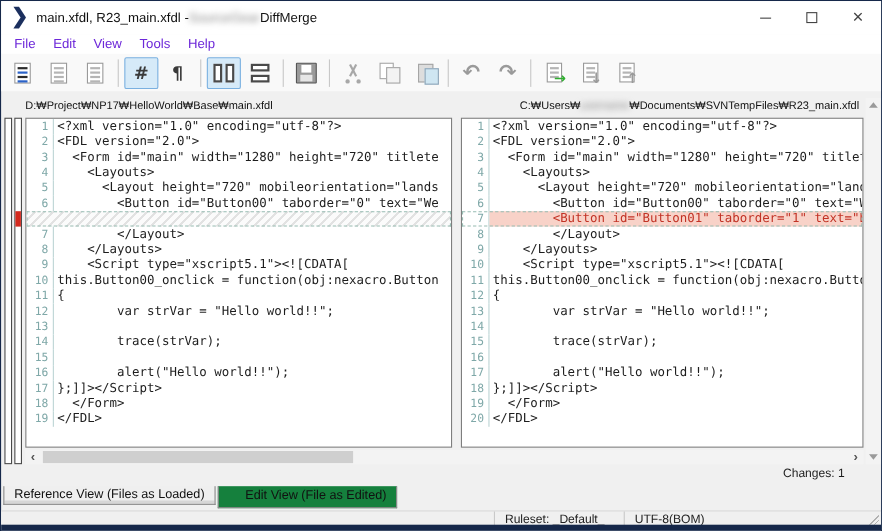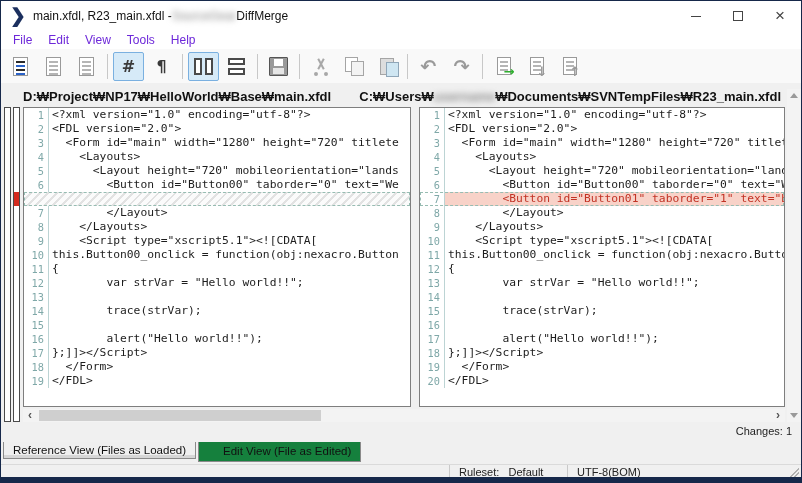--- a/index.html
+++ b/index.html
@@ -49,21 +49,21 @@
   .copyicon:before,.copyicon:after{content:"";position:absolute;width:11px;height:13px;background:#fff;border:1px solid #a5a5a5;}
   .copyicon:before{top:0;left:0}.copyicon:after{top:4px;left:6px;background:#f3f3f3;}
   .paste{width:14px;height:17px;border:1px solid #a5a5a5;background:#ddd;position:relative;}
   .paste:after{content:"";position:absolute;right:-6px;top:3px;width:11px;height:13px;background:#cfe6f2;border:1px solid #8fa6b8;}
   .applydoc{position:relative;width:14px;height:18px;background:#fff;border:1px solid #9a9a9a;}
   .applydoc:before{content:"";position:absolute;left:2px;right:2px;top:3px;height:2px;background:#b5b5b5;box-shadow:0 4px #b5b5b5,0 8px #b5b5b5;}
   .applydoc .arr{position:absolute;bottom:-4px;right:-5px;font-size:13px;font-weight:bold;color:#9a9a9a;font-family:"DejaVu Sans",sans-serif;line-height:1;}
   .applydoc .arr.green{color:#2fae2f;}
   
   .pathbar{position:absolute;top:84px;left:0;right:0;height:22px;display:flex;align-items:center;}
-  .path{font-size:13px;font-weight:bold;color:#111;white-space:nowrap;}
+  .path{font-size:10px;font-weight:normal;color:#111;white-space:nowrap;}
   .path-left{position:absolute;left:22px;}
   .path-right{position:absolute;right:20px;display:flex;}
   
   .ruler{position:absolute;top:106px;height:315px;width:7px;background:#fff;border:1px solid #4a4a4a;}
   .ruler1{left:3px;} .ruler2{left:12px;}
   .ruler .mark{position:absolute;top:84px;left:0;right:0;height:14px;background:#d42a1e;}
   
   .pane{position:absolute;top:106px;height:300px;background:#fff;border:1px solid #7e7e7e;overflow:hidden;}
   #pane-left{left:22px;width:388px;}
   #pane-right{left:418px;width:366px;}
@@ -78,21 +78,21 @@
   
   .hscroll{position:absolute;left:22px;width:762px;top:408px;height:13px;background:#f3f3f3;display:flex;align-items:center;}
   .hthumb{position:absolute;left:16px;width:282px;top:1px;height:11px;background:#cfcfcf;}
   .sarrow{width:14px;text-align:center;font-size:12px;font-weight:bold;color:#555;line-height:13px;}
   .sarrow.right{margin-left:auto;}
   .vscroll{position:absolute;left:786px;width:14px;top:88px;height:333px;background:#f3f3f3;display:flex;flex-direction:column;align-items:center;}
   .tri{width:0;height:0;border-left:4px solid transparent;border-right:4px solid transparent;margin:4px 0;}
   .tri.up{border-bottom:5px solid #9a9a9a;}
   .tri.down{border-top:5px solid #9a9a9a;margin-top:auto;}
   
-  .changes{position:absolute;right:9px;top:424px;font-size:11px;color:#1d1d1d;}
+  .changes{position:absolute;right:33px;top:424px;font-size:11px;color:#1d1d1d;}
   .tabs{position:absolute;left:2px;top:441px;display:flex;align-items:flex-start;}
   .tab{font-size:11.5px;color:#111;padding:2px 9px;background:#efefef;border:1px solid #8a8a8a;border-top:none;white-space:nowrap;}
   .tab.inactive{height:17px;box-shadow:inset 0 -3px 0 #d6d6d6;}
   .tab.active{height:20px;background:#15803d;margin-left:2px;position:relative;z-index:2;padding-top:3px;padding-left:24px;}
   .statusbar{position:absolute;left:0;right:0;top:463px;height:15px;background:#f0f0f0;border-top:1px solid #dadada;display:flex;align-items:center;font-size:11px;color:#222;justify-content:center;}
   .status-spacer{flex:1;}
   .status-cell{height:100%;display:flex;align-items:center;padding-left:9px;border-left:1px solid #c9c9c9;}
   .cell-ruleset{width:118px;}
   .cell-encoding{width:222px;}
   .grip{width:10px;height:10px;margin-right:2px;background:

